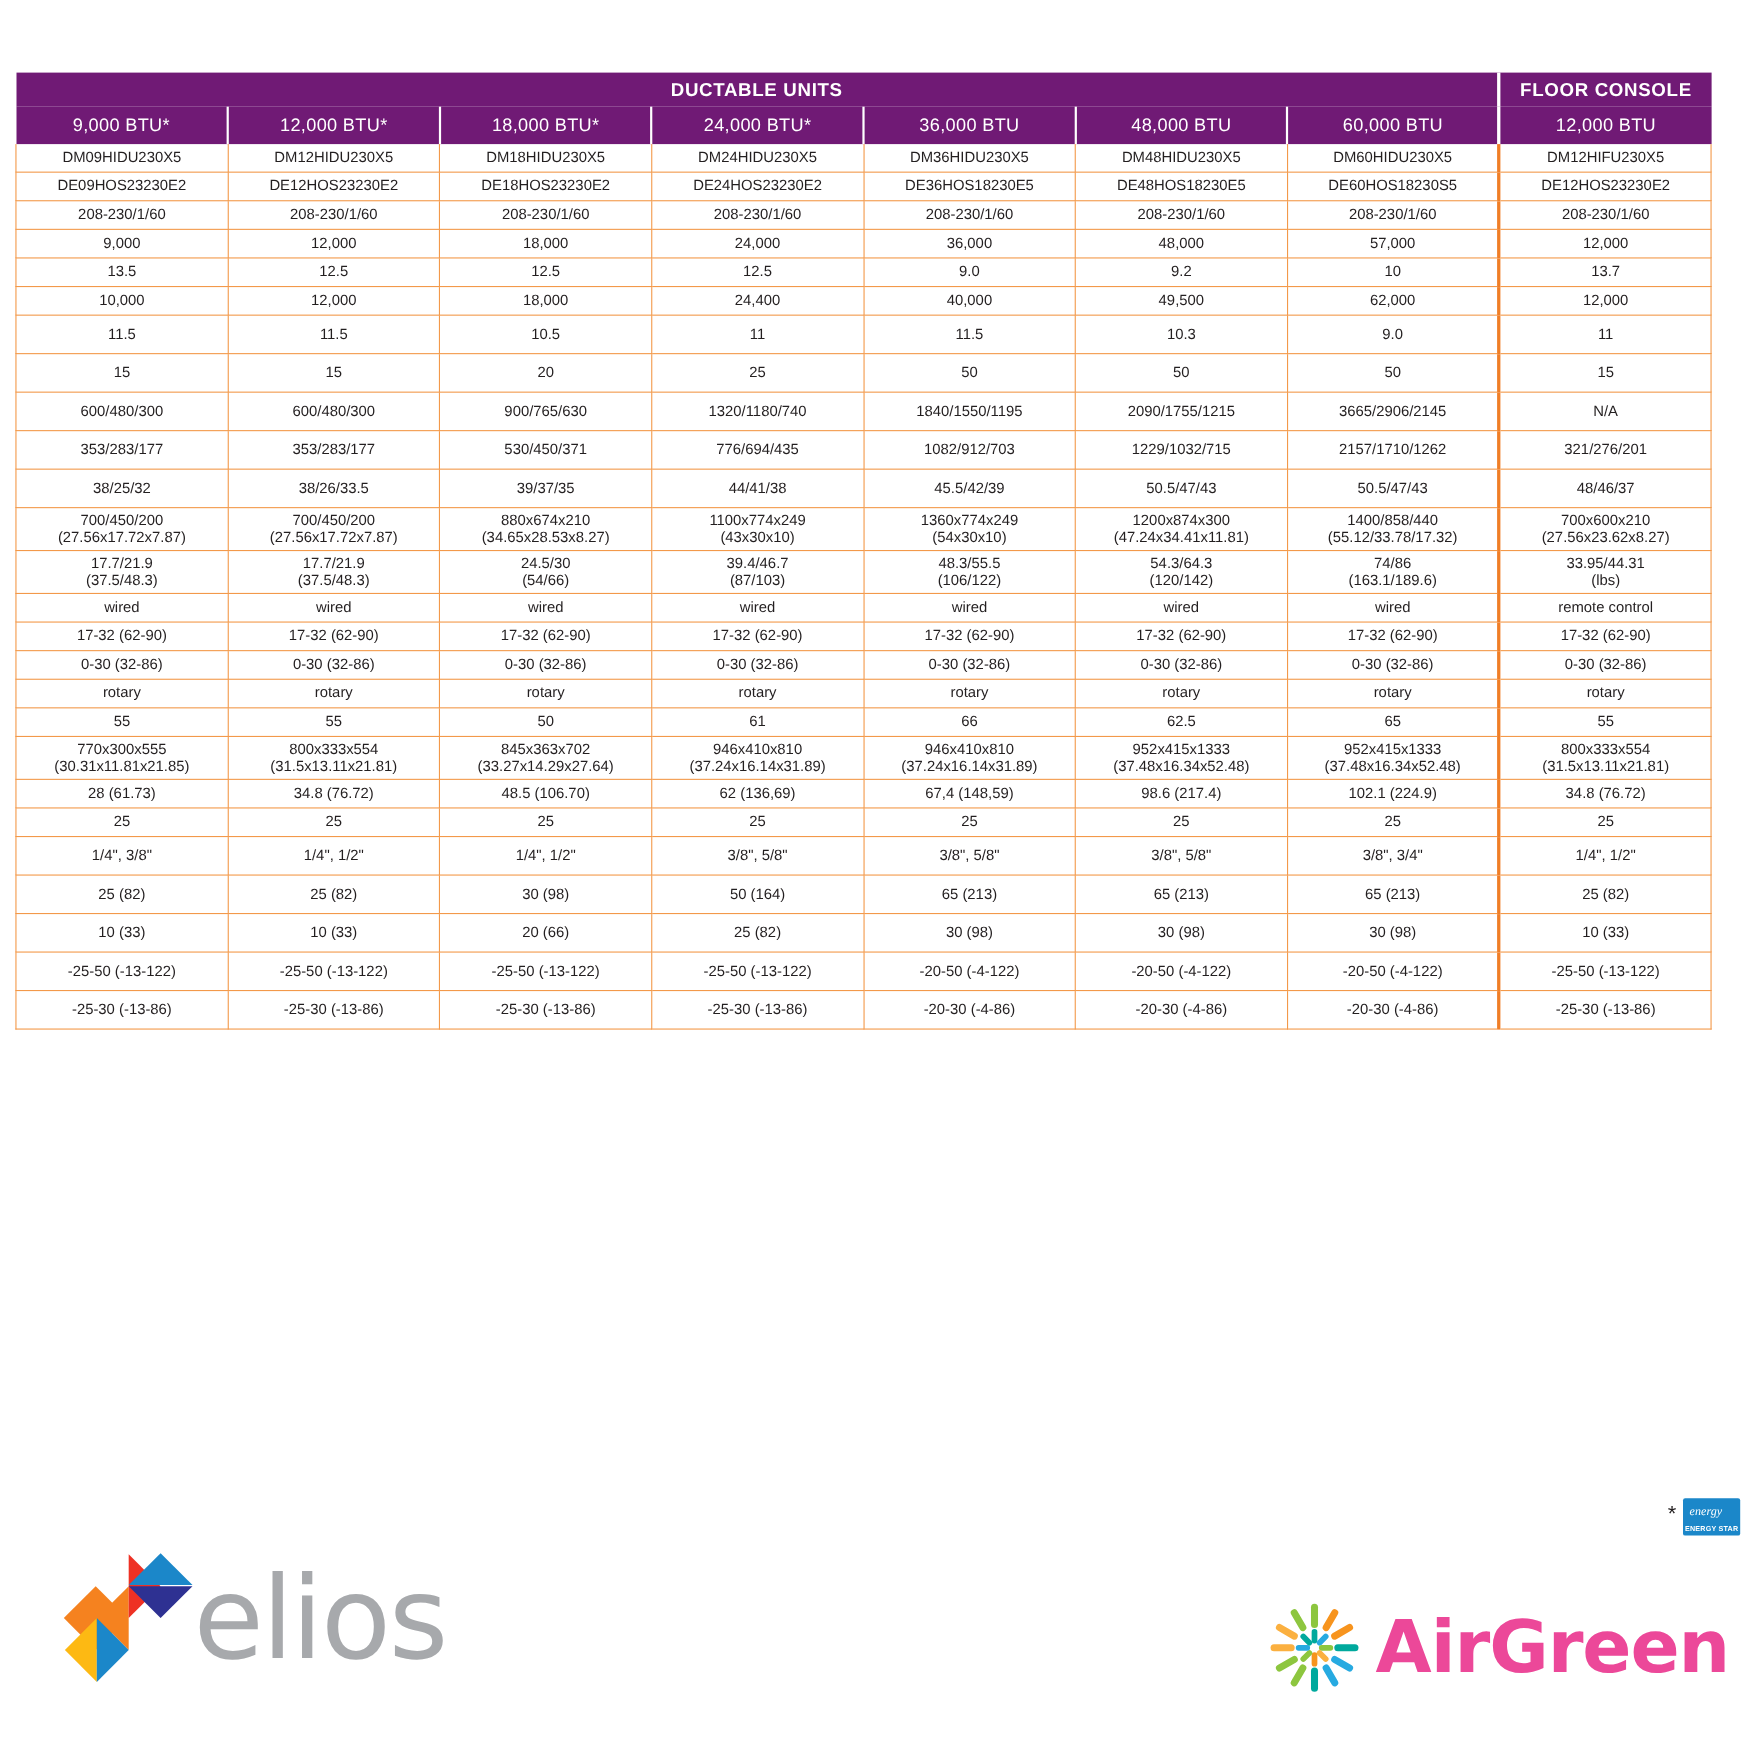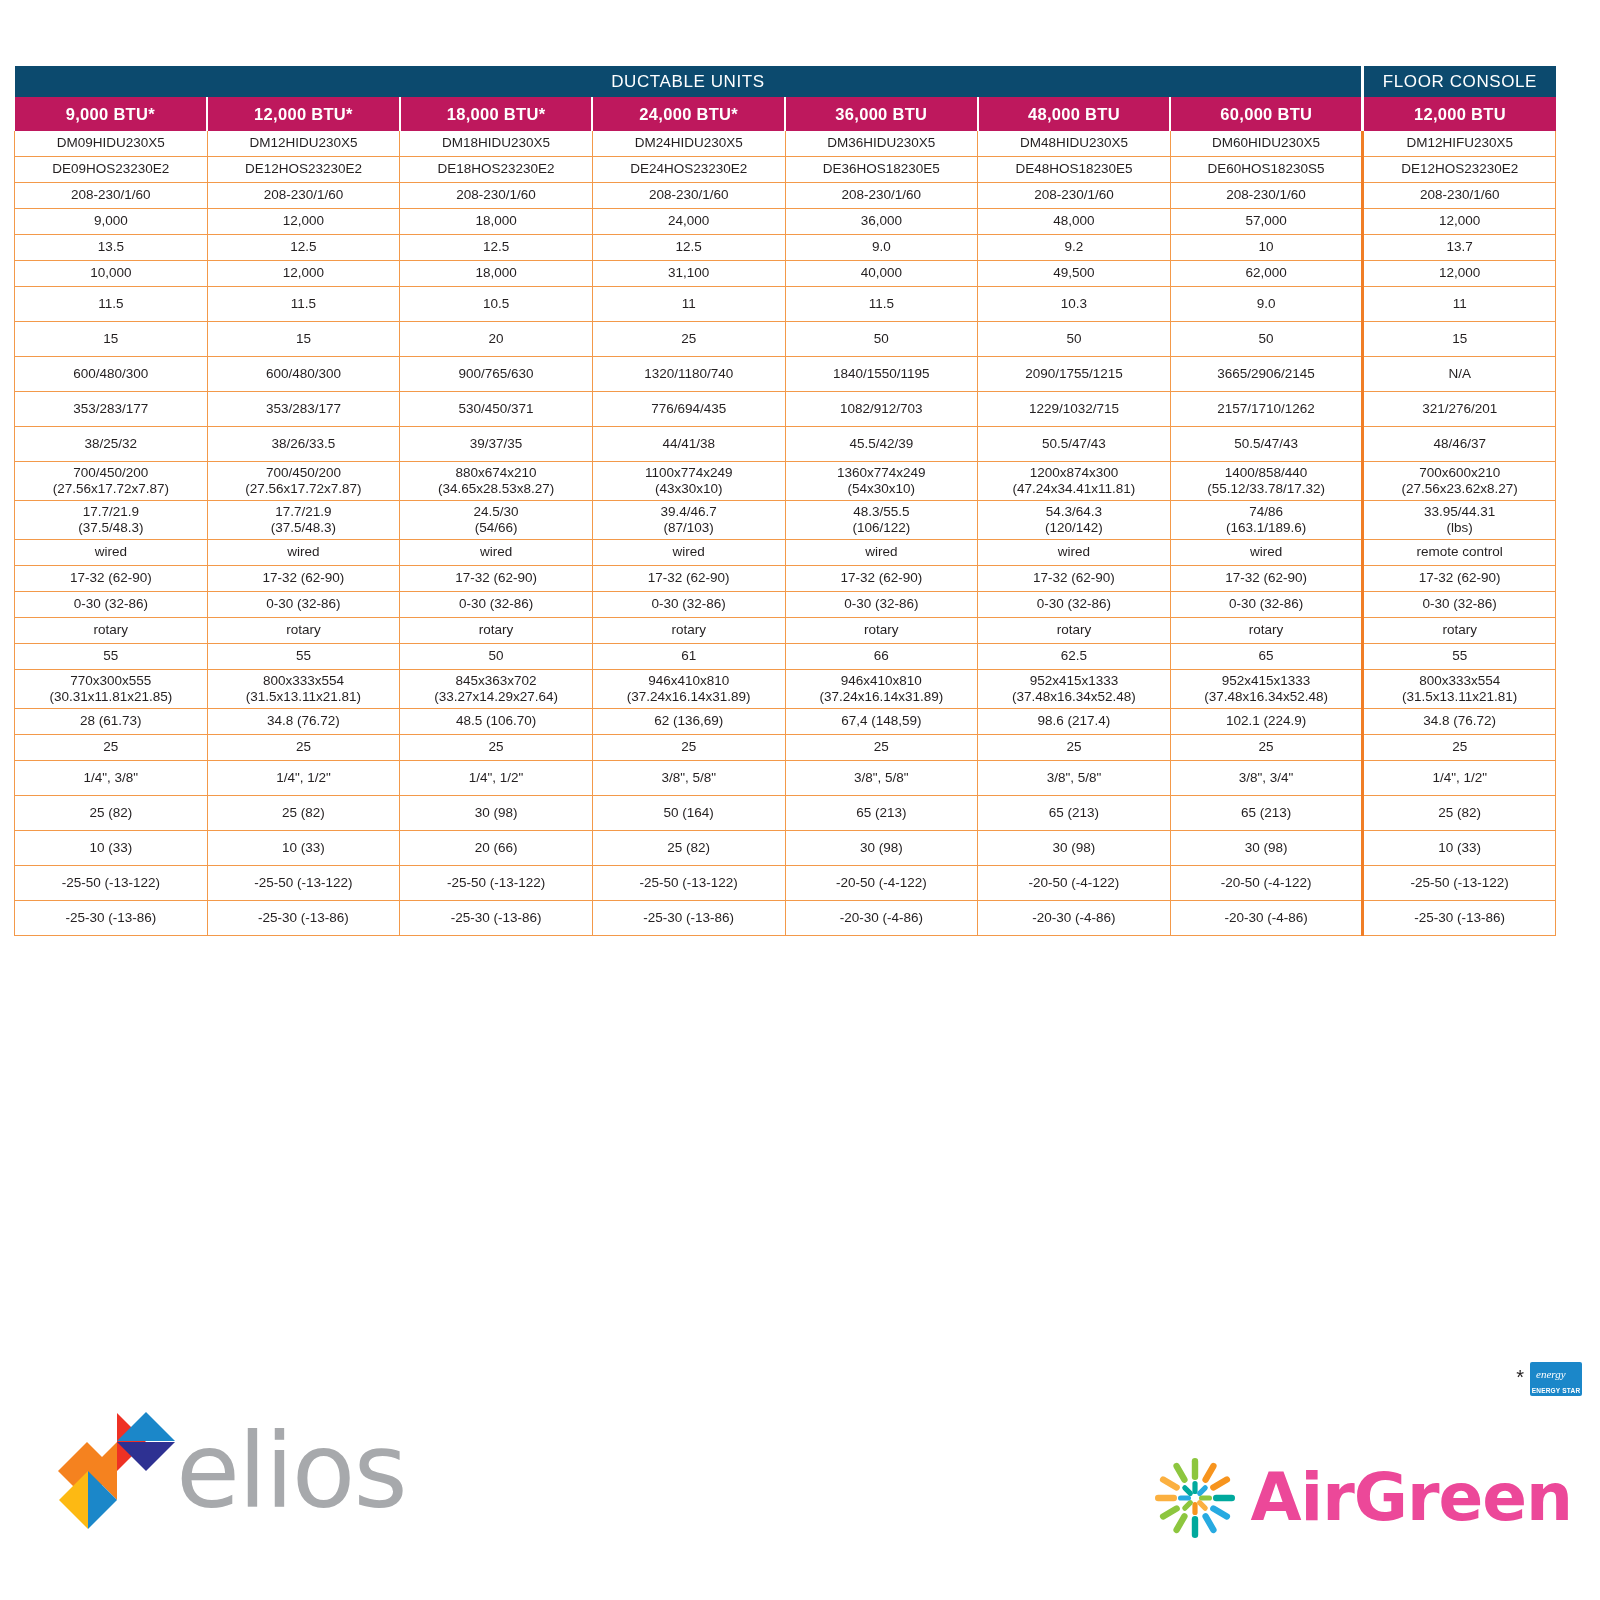--- a/index.html
+++ b/index.html
@@ -32,37 +32,37 @@
     border-collapse: collapse;
     table-layout: fixed;
   }
   .spec-table td, .spec-table th {
     padding: 0;
     margin: 0;
   }
 
   .group-head {
     height: 31px;
-    background: #0c4a6e;
+    background: #701a75;
     color: #ffffff;
     font-size: 17px;
-    font-weight: normal;
+    font-weight: bold;
     letter-spacing: 0.6px;
     text-align: center;
     vertical-align: middle;
     border-right: 3px solid #ffffff;
   }
   .group-head:last-child { border-right: none; }
 
   .btu-head {
     height: 34px;
-    background: #be185d;
+    background: #701a75;
     color: #ffffff;
     font-size: 16.5px;
-    font-weight: bold;
+    font-weight: normal;
     text-align: center;
     vertical-align: middle;
     letter-spacing: 0.3px;
     border-right: 2px solid #ffffff;
   }
   .btu-head.sep-left { border-left: 3px solid #ffffff; }
   .btu-head:last-child { border-right: none; }
 
   .cell {
     text-align: center;
@@ -342,21 +342,21 @@
           <td class="cell first">
             <span class="sub">10,000</span>
           </td>
           <td class="cell">
             <span class="sub">12,000</span>
           </td>
           <td class="cell">
             <span class="sub">18,000</span>
           </td>
           <td class="cell">
-            <span class="sub">31,100</span>
+            <span class="sub">24,400</span>
           </td>
           <td class="cell">
             <span class="sub">40,000</span>
           </td>
           <td class="cell">
             <span class="sub">49,500</span>
           </td>
           <td class="cell">
             <span class="sub">62,000</span>
           </td>

